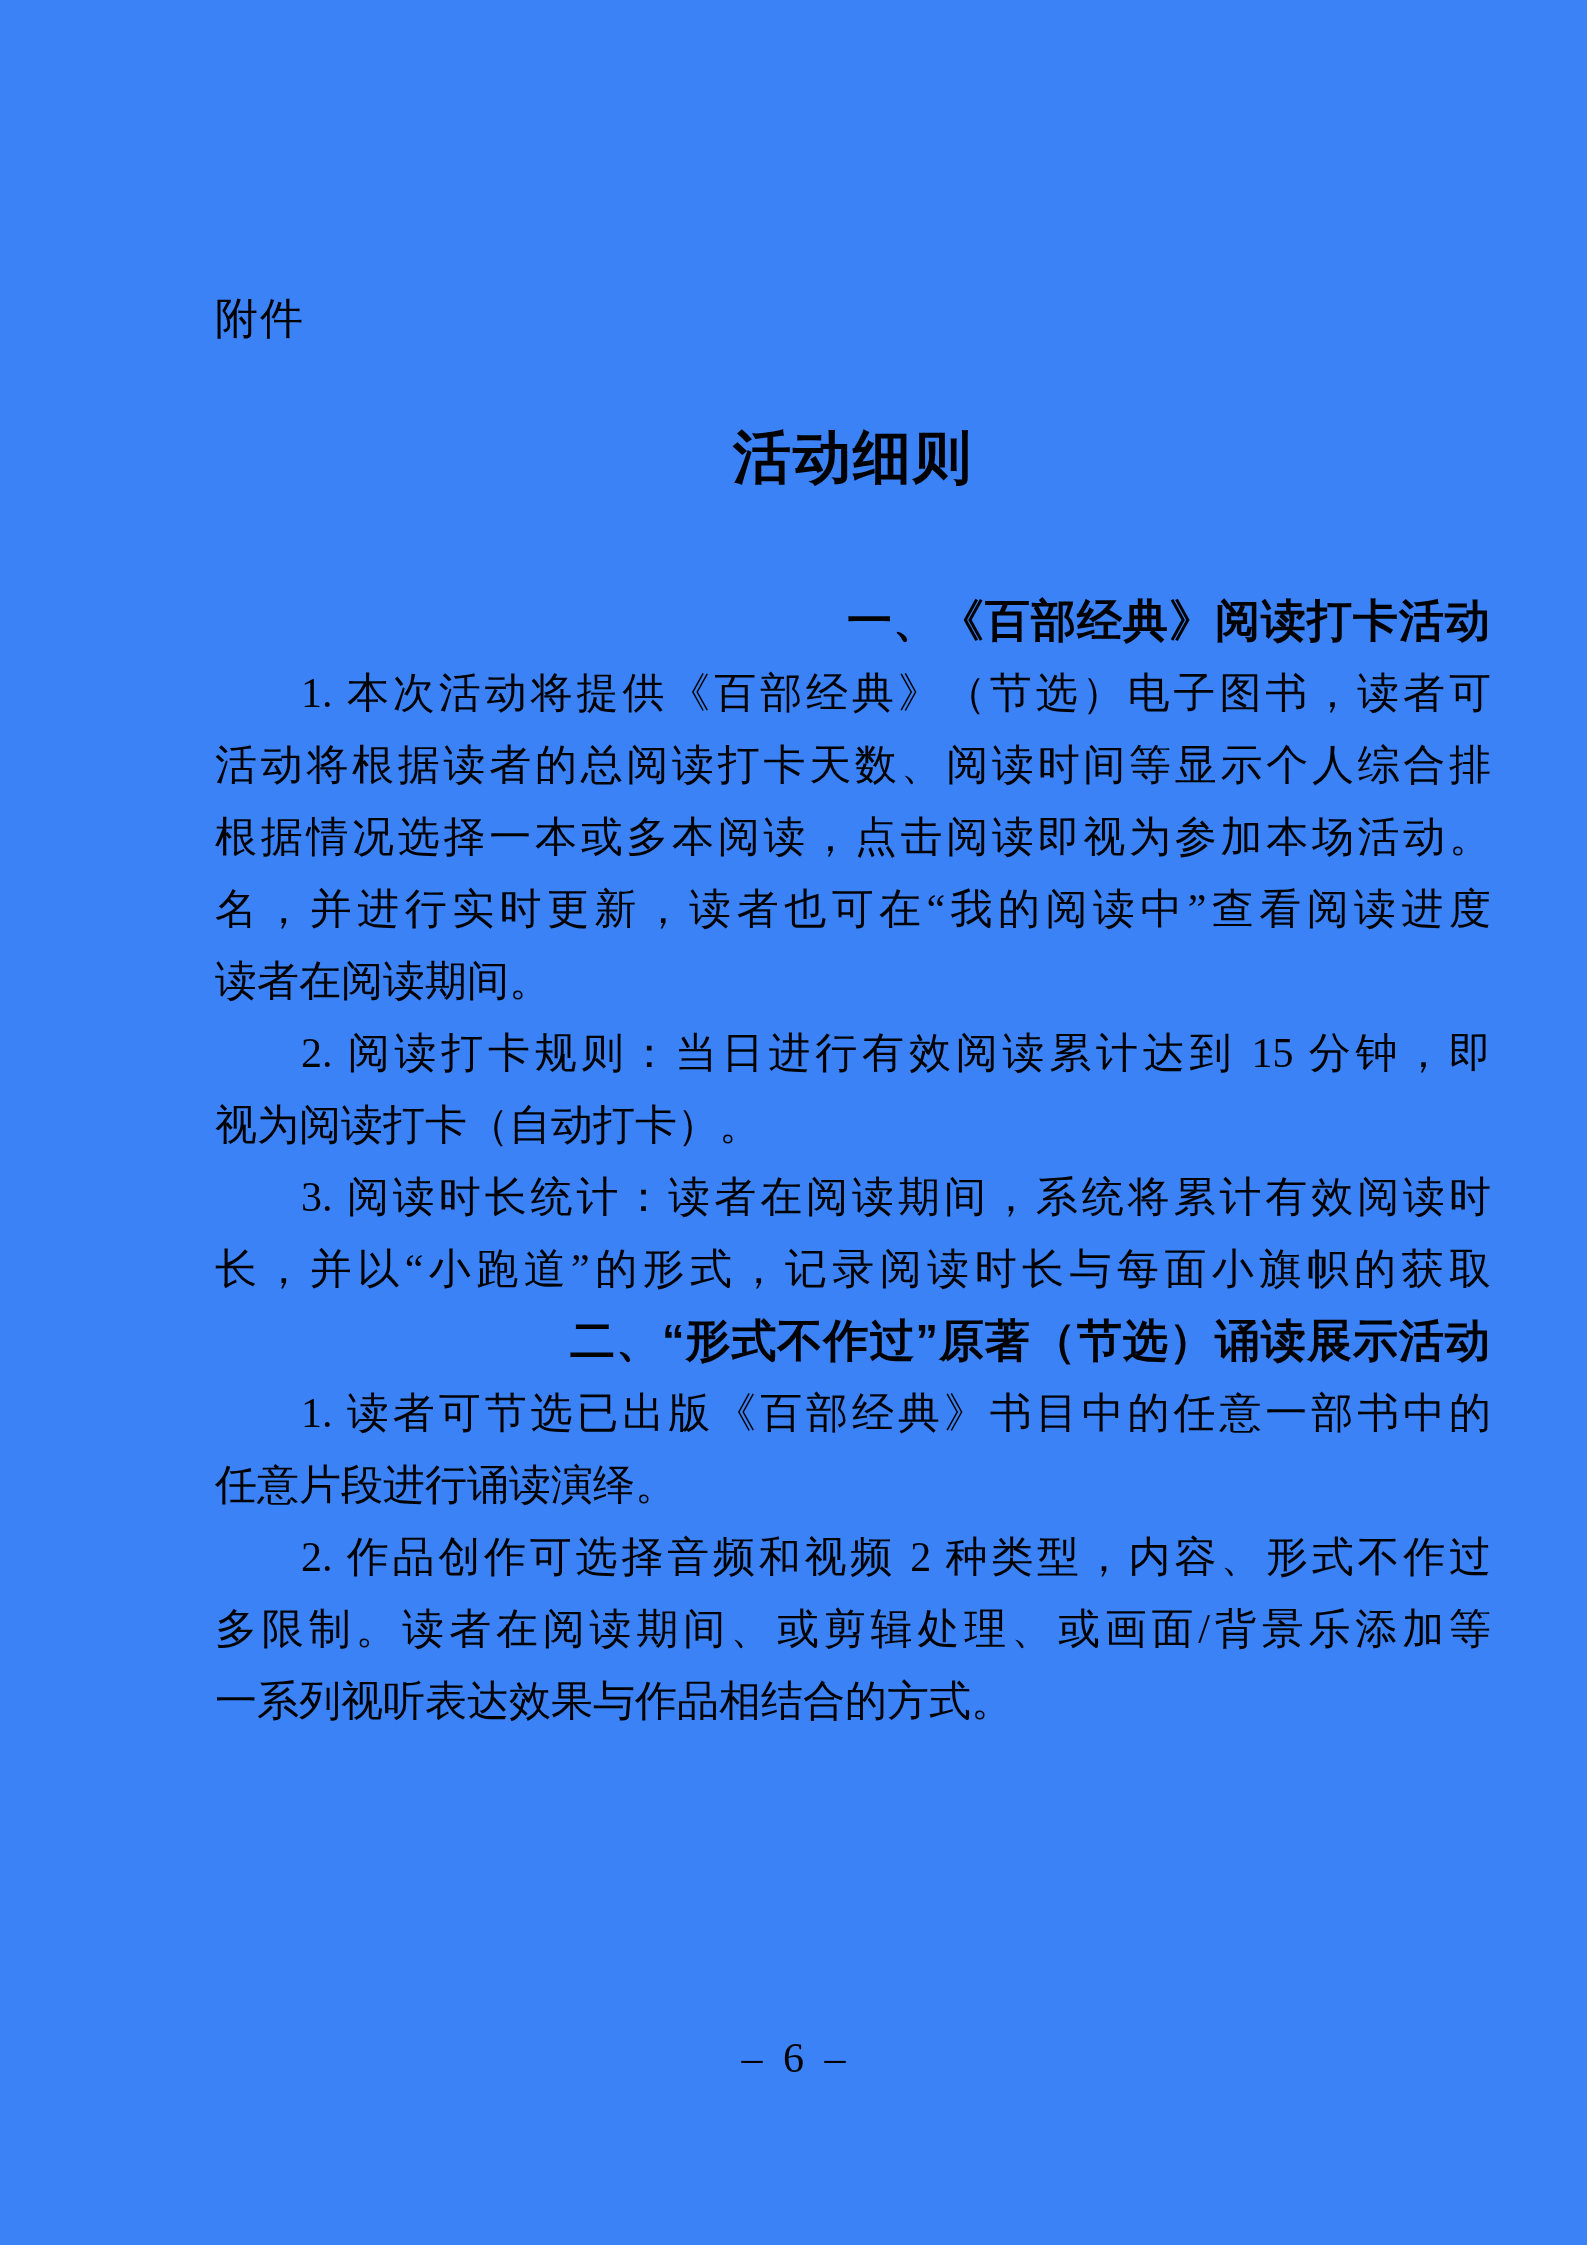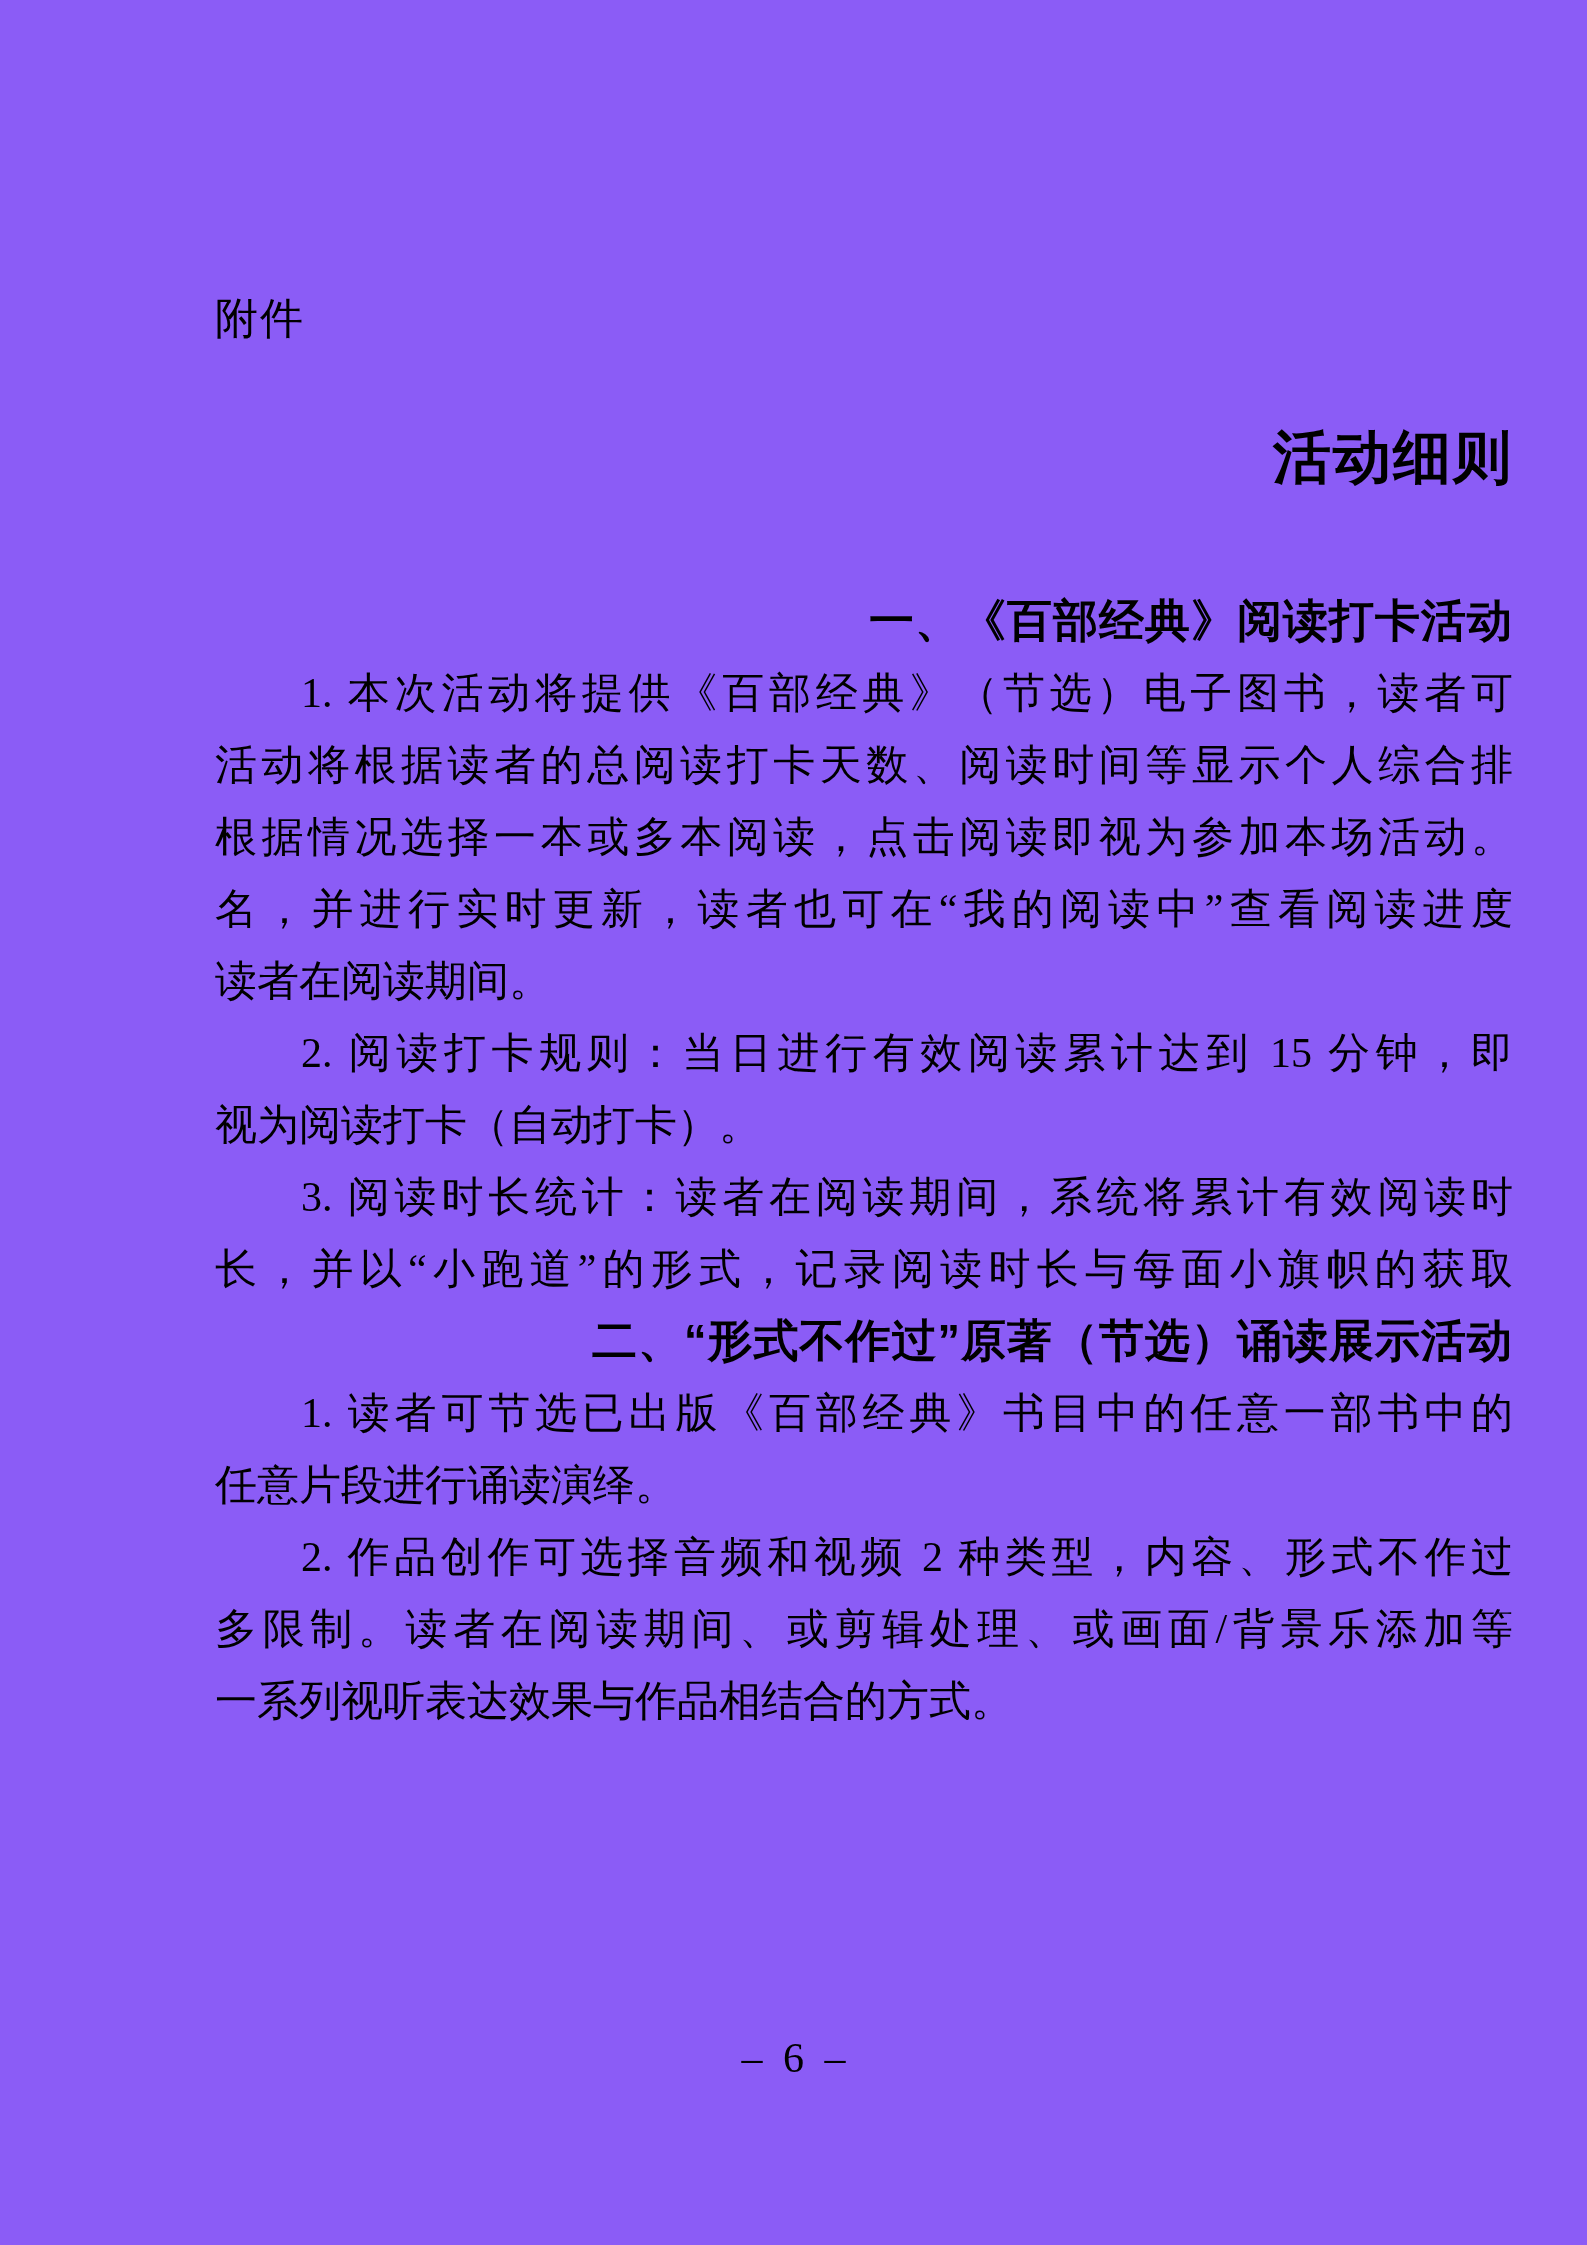--- a/index.html
+++ b/index.html
@@ -4,41 +4,41 @@
 <style>
   html, body {
     margin: 0;
     padding: 0;
     background: #ffffff;
   }
   .page {
     position: relative;
     width: 1587px;
     height: 2245px;
-    background: #8b5cf6;
+    background: #3b82f6;
     color: #000000;
     box-sizing: border-box;
-    padding: 292px 74px 0 215px;
+    padding: 292px 96px 0 215px;
     overflow: hidden;
     font-family: "Liberation Serif", "DejaVu Serif", serif;
   }
   .attachment {
     font-family: "Liberation Sans", "DejaVu Sans", sans-serif;
     font-size: 43px;
     line-height: 52px;
     font-weight: 500;
     letter-spacing: 2px;
   }
   .title {
     margin: 72px 0 0 0;
     font-family: "Liberation Sans", "DejaVu Sans", sans-serif;
     font-size: 58px;
     line-height: 82px;
     font-weight: 700;
-    text-align: right;
+    text-align: center;
     letter-spacing: 2px;
   }
   .body {
     margin-top: 87px;
     font-size: 42px;
   }
   .line {
     height: 72px;
     line-height: 72px;
     overflow: visible;

